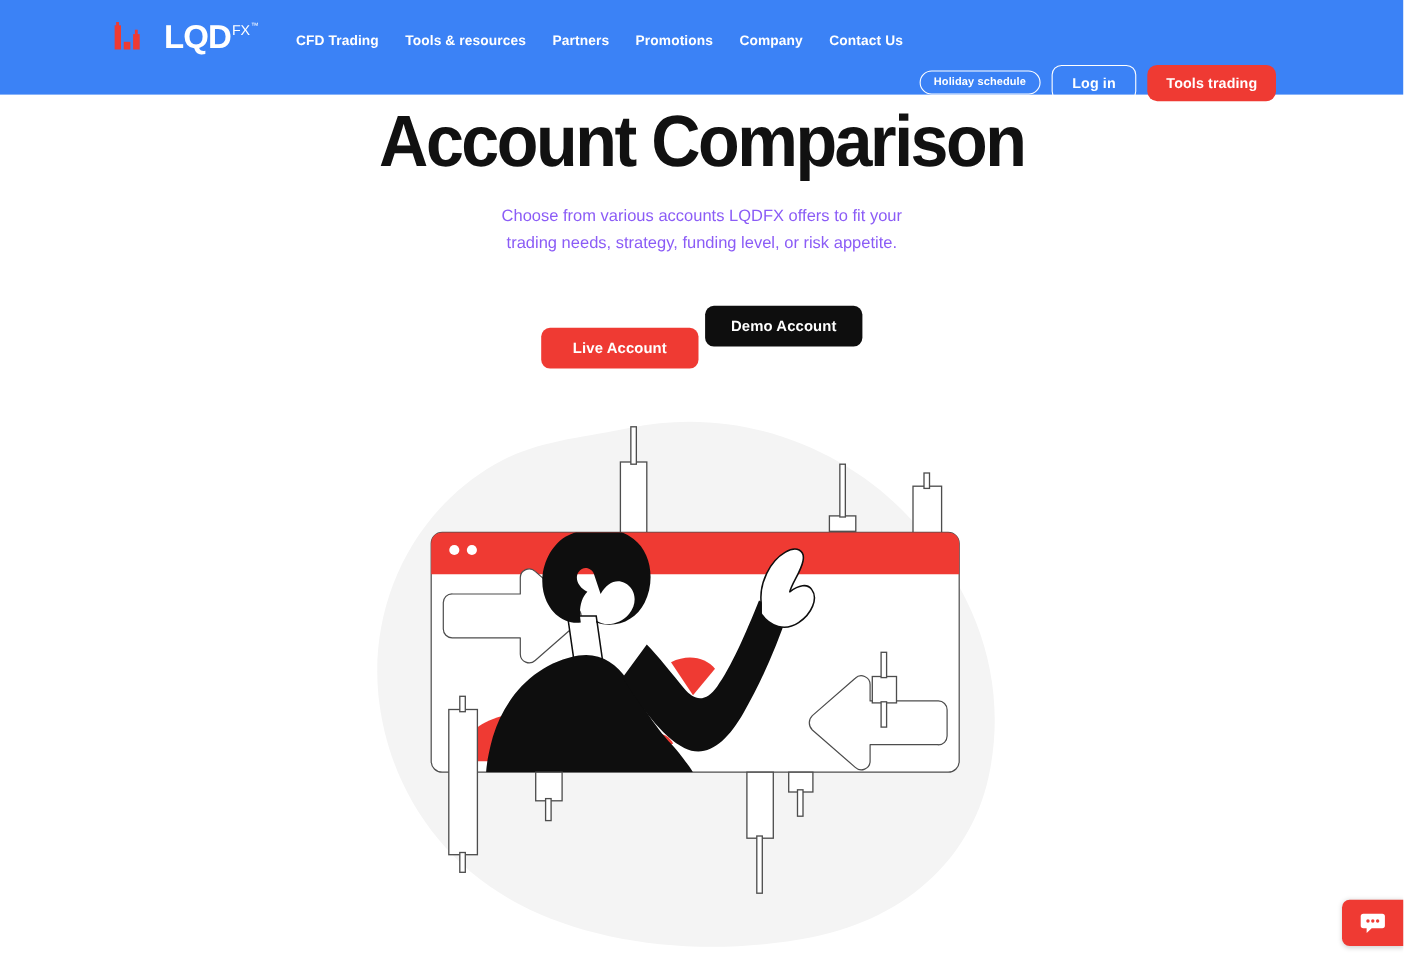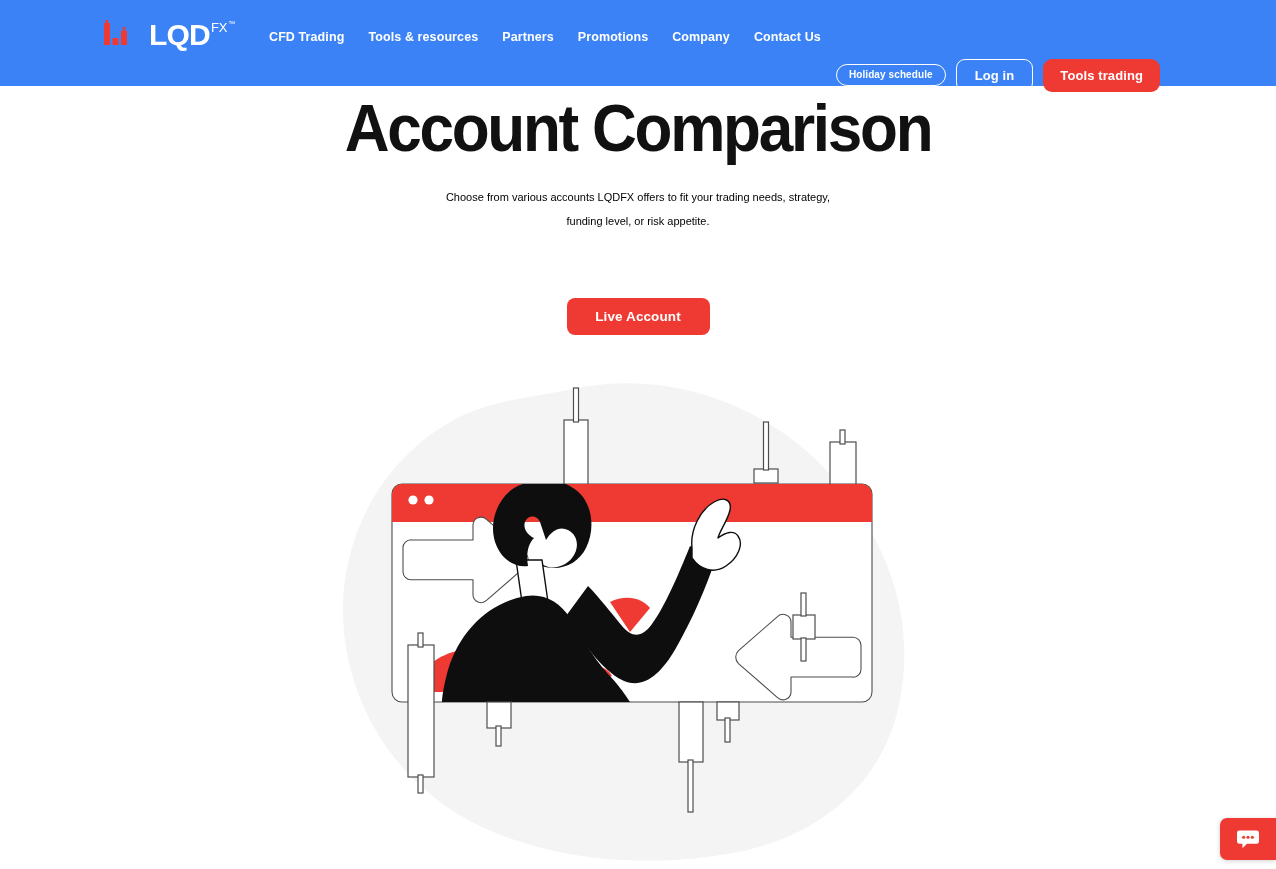--- a/index.html
+++ b/index.html
@@ -169,23 +169,23 @@
     font-weight: 700;
     letter-spacing: -2.4px;
     color: #111111;
     font-family: "Liberation Sans", sans-serif;
     transform: scaleX(0.94);
   }
   .hero-sub {
     margin: 0 auto;
     padding-top: 22px;
     width: 400px;
-    font-size: 11px;
+    font-size: 15px;
     line-height: 24px;
-    color: #000000;
+    color: #8b5cf6;
     font-weight: 400;
   }
   .hero-ctas {
     margin-top: 45px;
     display: flex;
     justify-content: center;
     gap: 6px;
   }
   .btn-live {
     width: 143px;
@@ -277,20 +277,21 @@
       <button class="btn-login">Log in</button>
       <button class="btn-start">Tools trading</button>
     </div>
   </header>
 
   <section class="hero">
     <h1 class="hero-title">Account Comparison</h1>
     <p class="hero-sub">Choose from various accounts LQDFX offers to fit your trading needs, strategy, funding level, or risk appetite.</p>
     <div class="hero-ctas">
       <button class="btn-live">Live Account</button>
+      <button class="btn-demo">Demo Account</button>
     </div>
   </section>
 
   <div class="hero-illustration">
     <svg viewBox="0 0 620 489" xmlns="http://www.w3.org/2000/svg" aria-hidden="true">
       <defs>
         <clipPath id="winClip">
           <rect x="62" y="104" width="480" height="218" rx="10" ry="10"></rect>
         </clipPath>
       </defs>

